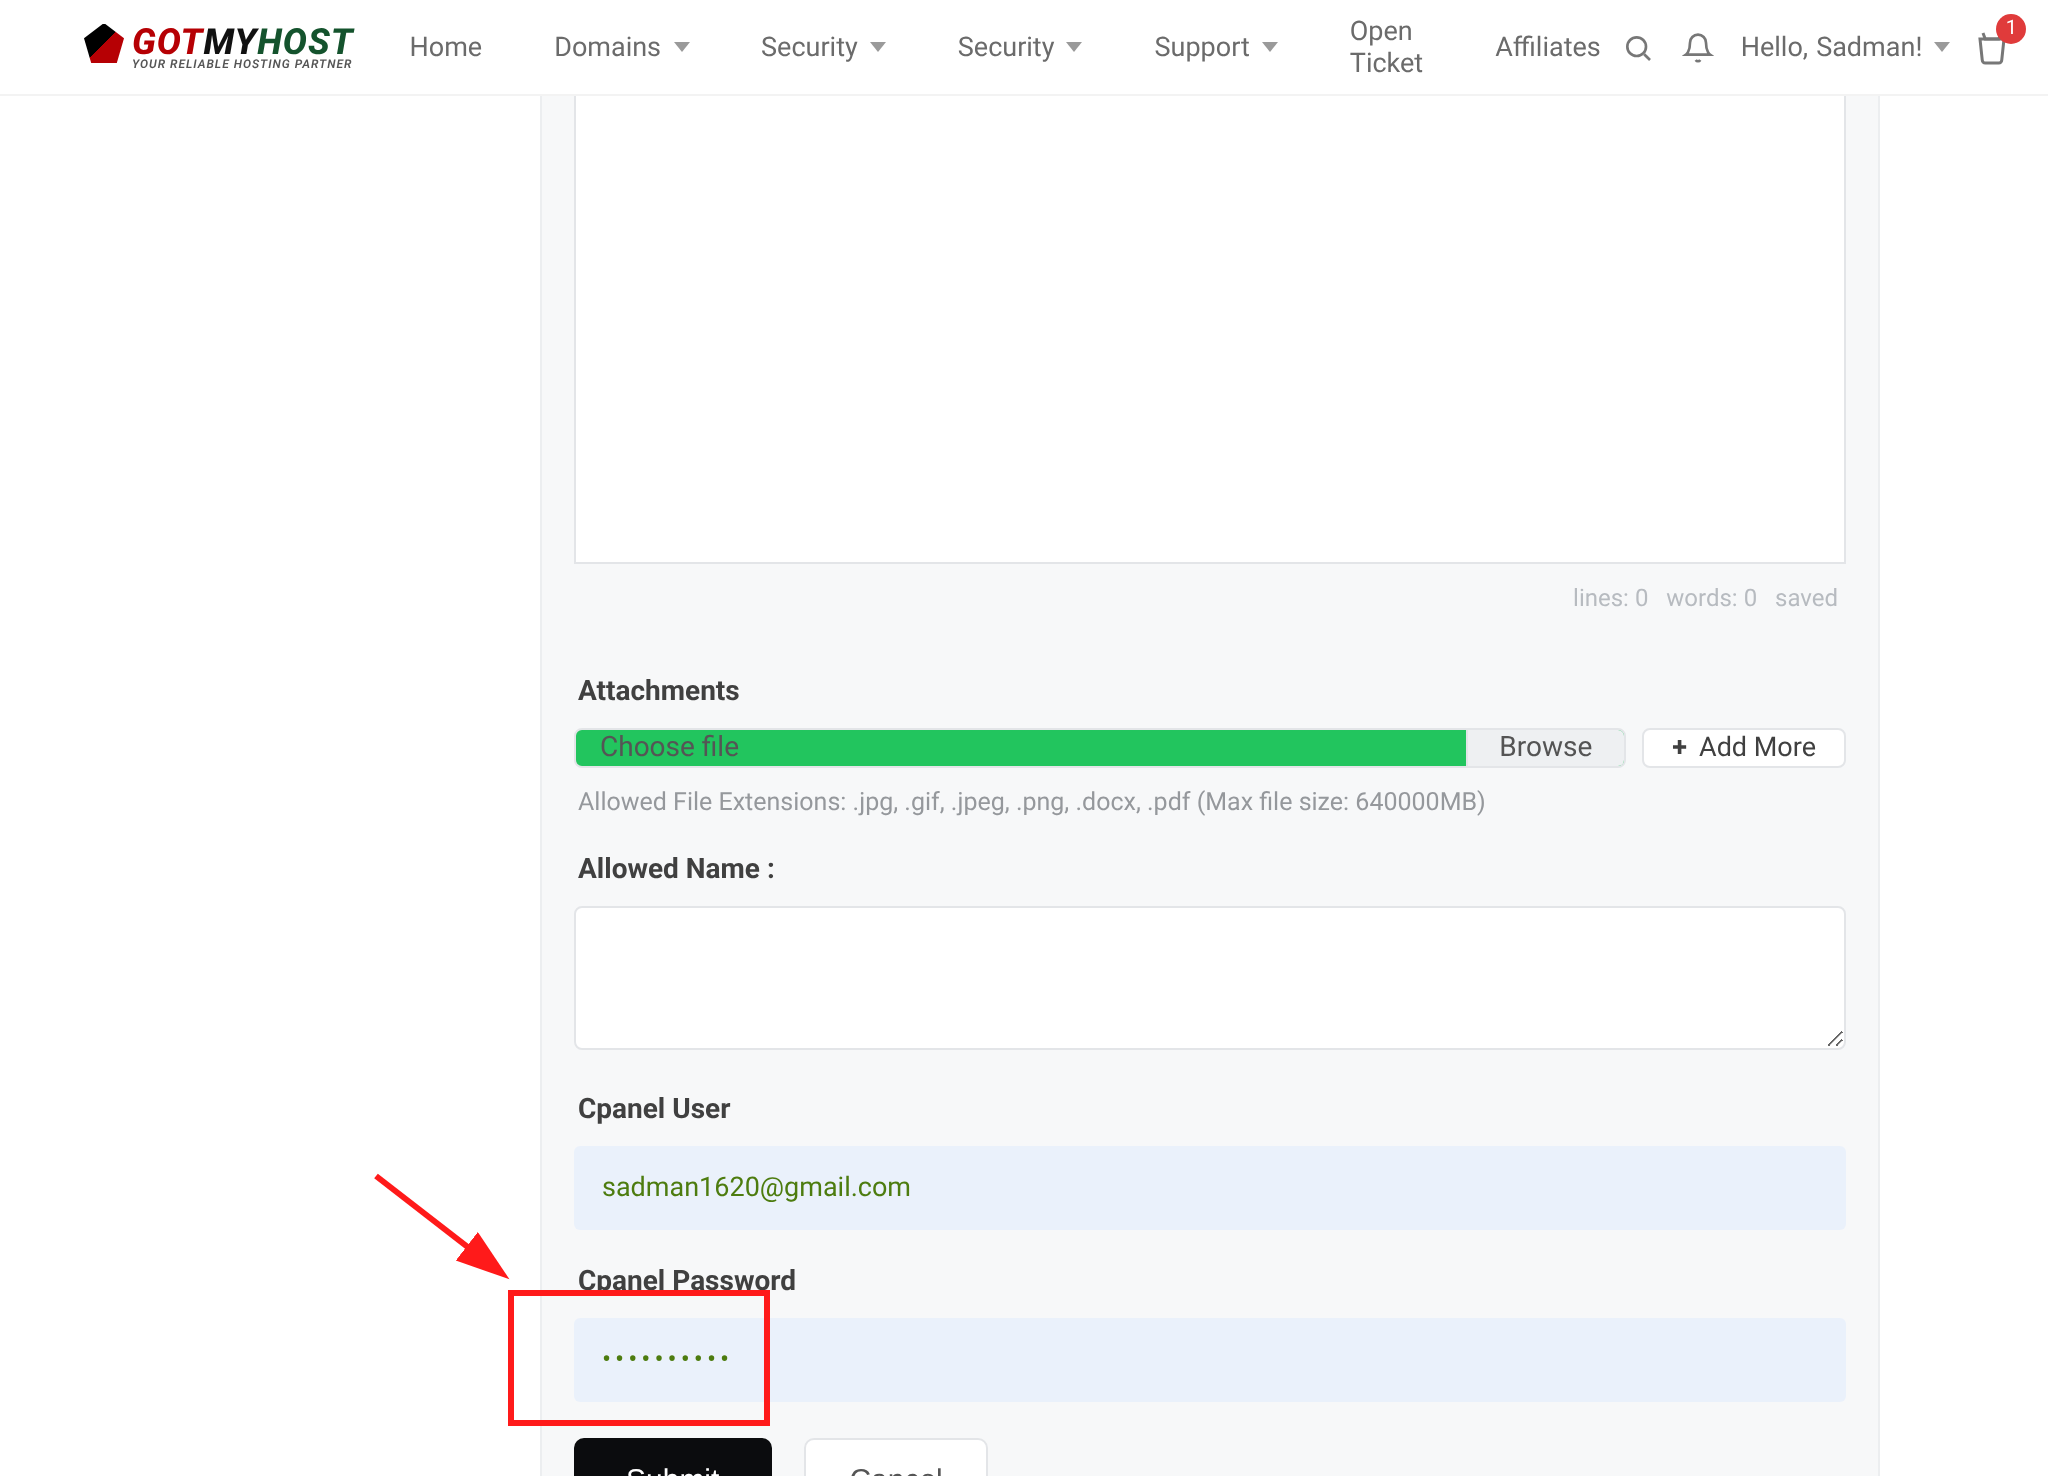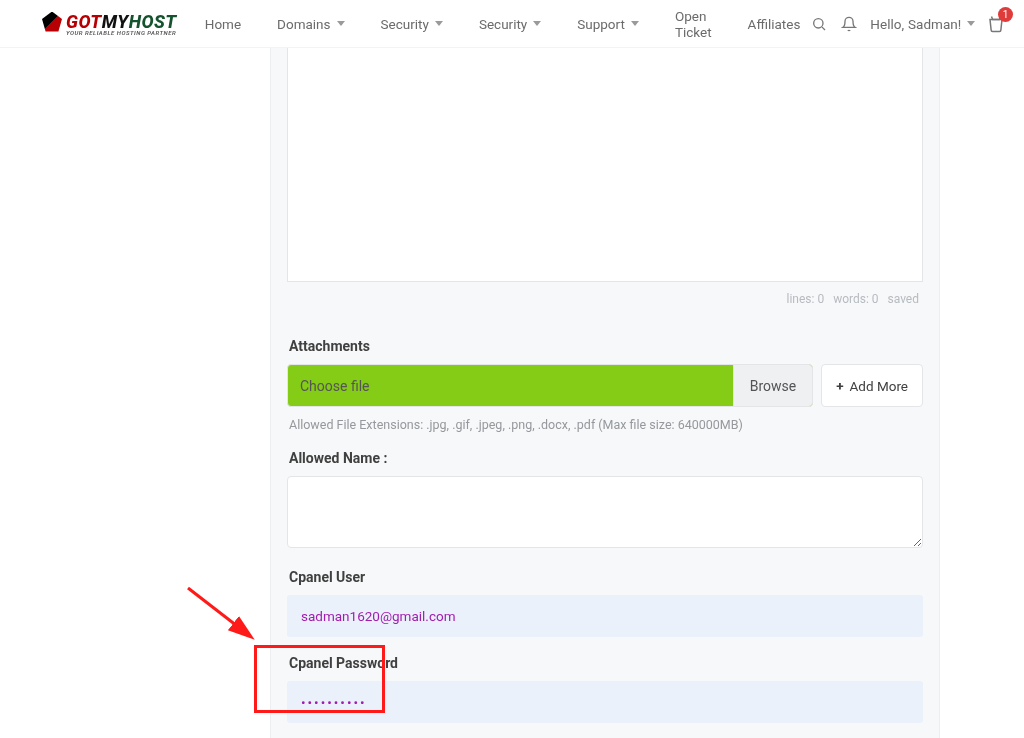--- a/index.html
+++ b/index.html
@@ -109,22 +109,22 @@
     margin: 18px 0 10px 2px;
   }
   
   .attach-row { display:flex; gap:8px; align-items:stretch; }
   .file-input {
     flex:1;
     display:flex;
     border:1px solid #e3e5e8;
     border-radius:4px;
     overflow:hidden;
-    background:#84cc16;
-    height:43px;
+    background:#22c55e;
+    height:20px;
   }
   .file-text {
     flex:1; display:flex; align-items:center;
     padding:0 12px; color:#555; font-size:14px;
   }
   .file-browse {
     background:#eef0f2; color:#545454;
     display:flex; align-items:center; padding:0 16px;
     border-left:1px solid #e3e5e8;
     font-size:14px; cursor:pointer;
@@ -142,21 +142,21 @@
   .domain-textarea {
     width:100%; height:72px;
     background:#fff; border:1px solid #e3e5e8; border-radius:4px;
     resize:both;
   }
   .soft-input {
     width:100%; height:42px;
     background:#eaf1fb;
     border:none; border-radius:3px;
     padding:0 14px;
-    font-size:13.5px; color:#a21caf;
+    font-size:13.5px; color:#4d7c0f;
     display:flex; align-items:center;
   }
   .soft-input.password { letter-spacing:2px; }
   .btn-row { display:flex; gap:16px; margin-top:18px; }
   .btn-submit {
     background:#0b0c0e; color:#fff;
     border:none; border-radius:5px;
     padding:12px 26px; font-size:15px; cursor:pointer;
   }
   .btn-cancel {

